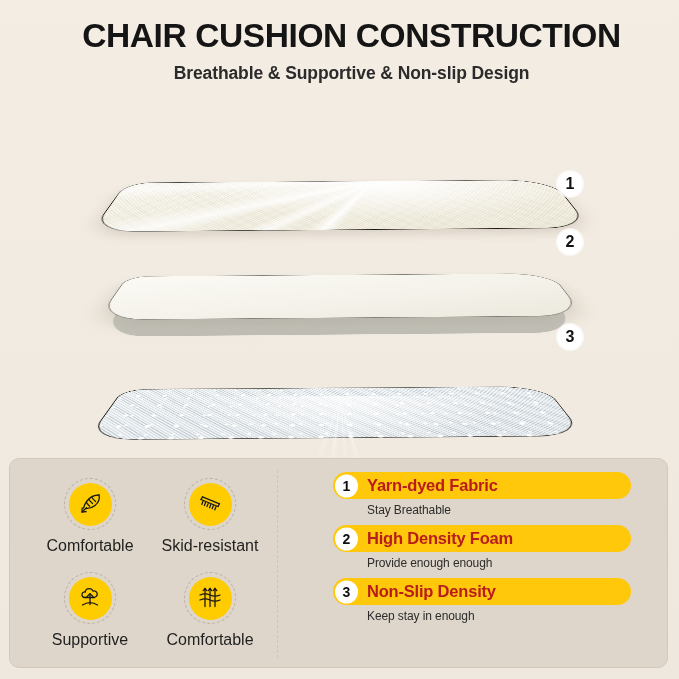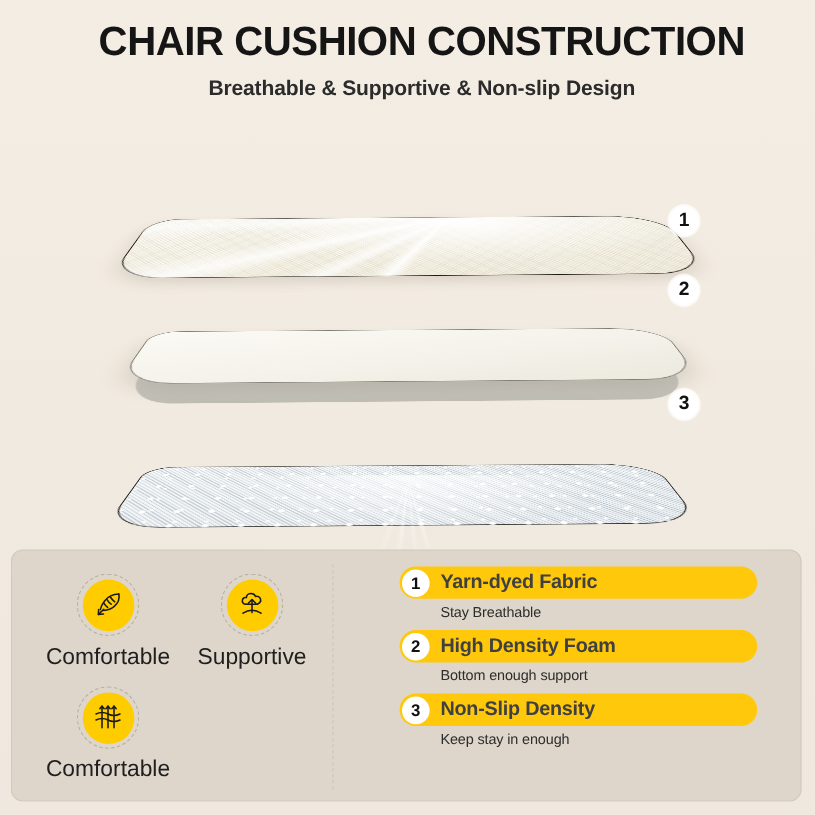--- a/index.html
+++ b/index.html
@@ -166,42 +166,42 @@
     display: flex; align-items: center; justify-content: center;
     box-sizing: border-box;
   }
   .icon-disc {
     width: 43px; height: 43px; border-radius: 50%;
     background: #ffcc00;
     display: flex; align-items: center; justify-content: center;
   }
   .icon-disc svg { display: block; }
   .icon-label {
-    margin-top: 7px; font-size: 19px; color: #1f1f1f; white-space: nowrap;
+    margin-top: 7px; font-size: 16px; color: #1f1f1f; white-space: nowrap;
   }
 
   
   .legend { position: absolute; left: 333px; top: 472px; width: 320px; }
   .legend-row { position: relative; margin-bottom: 1px; }
   .pill {
     position: relative;
     height: 27px; width: 298px;
     background: #ffc80a;
     border-radius: 14px;
     display: flex; align-items: center;
   }
   .pill-num {
     position: absolute; left: 2px; top: 50%; transform: translateY(-50%);
     width: 23px; height: 23px; border-radius: 50%;
     background: #ffffff;
     display: flex; align-items: center; justify-content: center;
     font-size: 14px; font-weight: 700; color: #101010;
   }
   .pill-text {
-    margin-left: 34px; font-size: 16.5px; font-weight: 700; color: #404040;
+    margin-left: 34px; font-size: 16.5px; font-weight: 700; color: #b91c1c;
     letter-spacing: -0.2px;
   }
   .legend-sub {
     margin: 4px 0 8px 34px; font-size: 12px; color: #2c2c2c; letter-spacing: -0.1px;
   }
 </style>
 </head>
 <body>
 
 <div class="page">
@@ -249,20 +249,34 @@
             <path d="M23 5c1 4-1 8-4 10.5-2.6 2.2-5.6 3-8.6 3.2"></path>
             <path d="M6 22l4.5-4.3"></path>
             <path d="M6 22l4.2-.3M6 22l.2-4"></path>
             <path d="M13 9.5c1 1.6 2.2 3 3.6 4M16 7.5c1 1.6 2.2 3 3.6 4M10.4 12.4c.9 1.5 2 2.8 3.3 3.8"></path>
           </svg>
         </div>
       </div>
       <div class="icon-label">Comfortable</div>
     </div>
 
+    <div class="icon-cell">
+      <div class="icon-ring">
+        <div class="icon-disc">
+          <svg width="28" height="28" viewBox="0 0 28 28" fill="none" stroke="#1a1a1a" stroke-width="1.3" stroke-linecap="round">
+            <path d="M5 9.5L22 16.5"></path>
+            <path d="M6.5 6.8L23.5 13.8"></path>
+            <path d="M5 9.5L6.5 6.8"></path>
+            <path d="M22 16.5l1.5-2.7"></path>
+            <path d="M7 11.2l-1.2 3.2M9.6 12.3l-1.2 3.2M12.2 13.4l-1.2 3.2M14.8 14.5l-1.2 3.2M17.4 15.5l-1.2 3.2M20 16.6l-1.2 3.2"></path>
+          </svg>
+        </div>
+      </div>
+      <div class="icon-label">Skid-resistant</div>
+    </div>
 
     <div class="icon-cell">
       <div class="icon-ring">
         <div class="icon-disc">
           <svg width="28" height="28" viewBox="0 0 28 28" fill="none" stroke="#1a1a1a" stroke-width="1.3" stroke-linecap="round" stroke-linejoin="round">
             <path d="M9 13.5c-2.2 0-3.4-1.6-3-3.4.4-1.7 2-2.4 3.3-2.1.1-1.9 1.8-3.4 3.9-3.4 1.7 0 3.2 1 3.8 2.5 1.6-.5 3.4.3 4 1.9.6 1.7-.4 3.6-2.6 4.5"></path>
             <path d="M9 13.5h9.4"></path>
             <path d="M14 20.5V9.8"></path>
             <path d="M10.9 12.7L14 9.6l3.1 3.1"></path>
             <path d="M6.5 21c2.4-1.6 4.8-2.4 7.5-2.4s5.1.8 7.5 2.4"></path>
@@ -299,21 +313,21 @@
         <div class="pill-text">Yarn-dyed Fabric</div>
       </div>
       <div class="legend-sub">Stay Breathable</div>
     </div>
 
     <div class="legend-row">
       <div class="pill">
         <div class="pill-num">2</div>
         <div class="pill-text">High Density Foam</div>
       </div>
-      <div class="legend-sub">Bottom enough support</div>
+      <div class="legend-sub">Provide enough enough</div>
     </div>
 
     <div class="legend-row">
       <div class="pill">
         <div class="pill-num">3</div>
         <div class="pill-text">Non-Slip Density</div>
       </div>
       <div class="legend-sub">Keep stay in enough</div>
     </div>
   </div>

